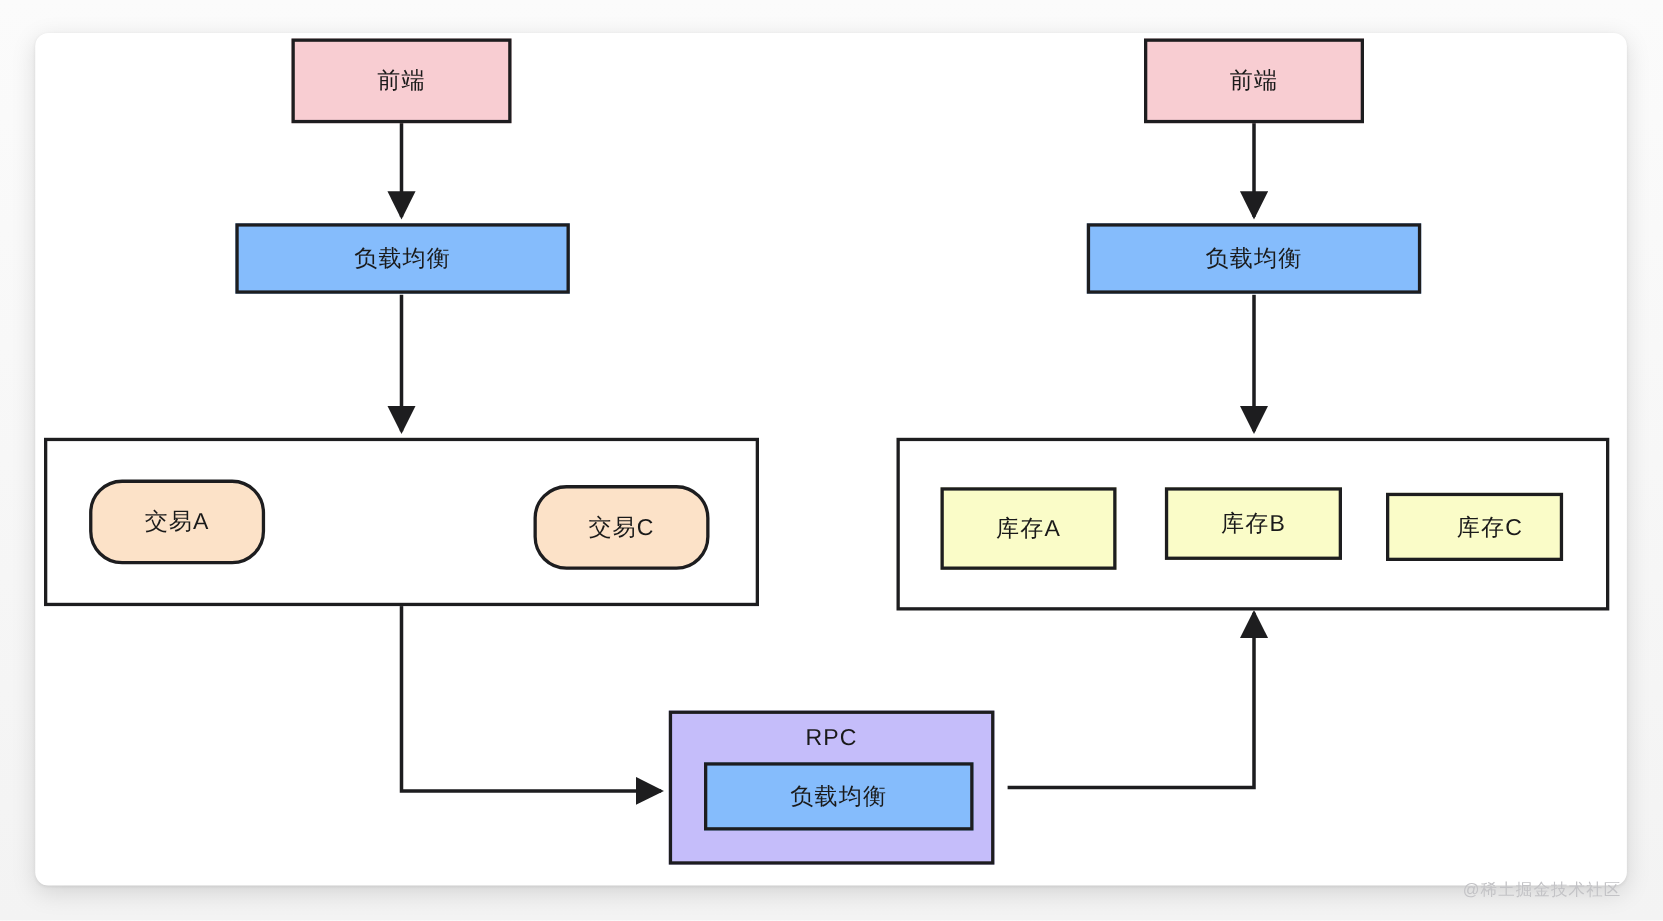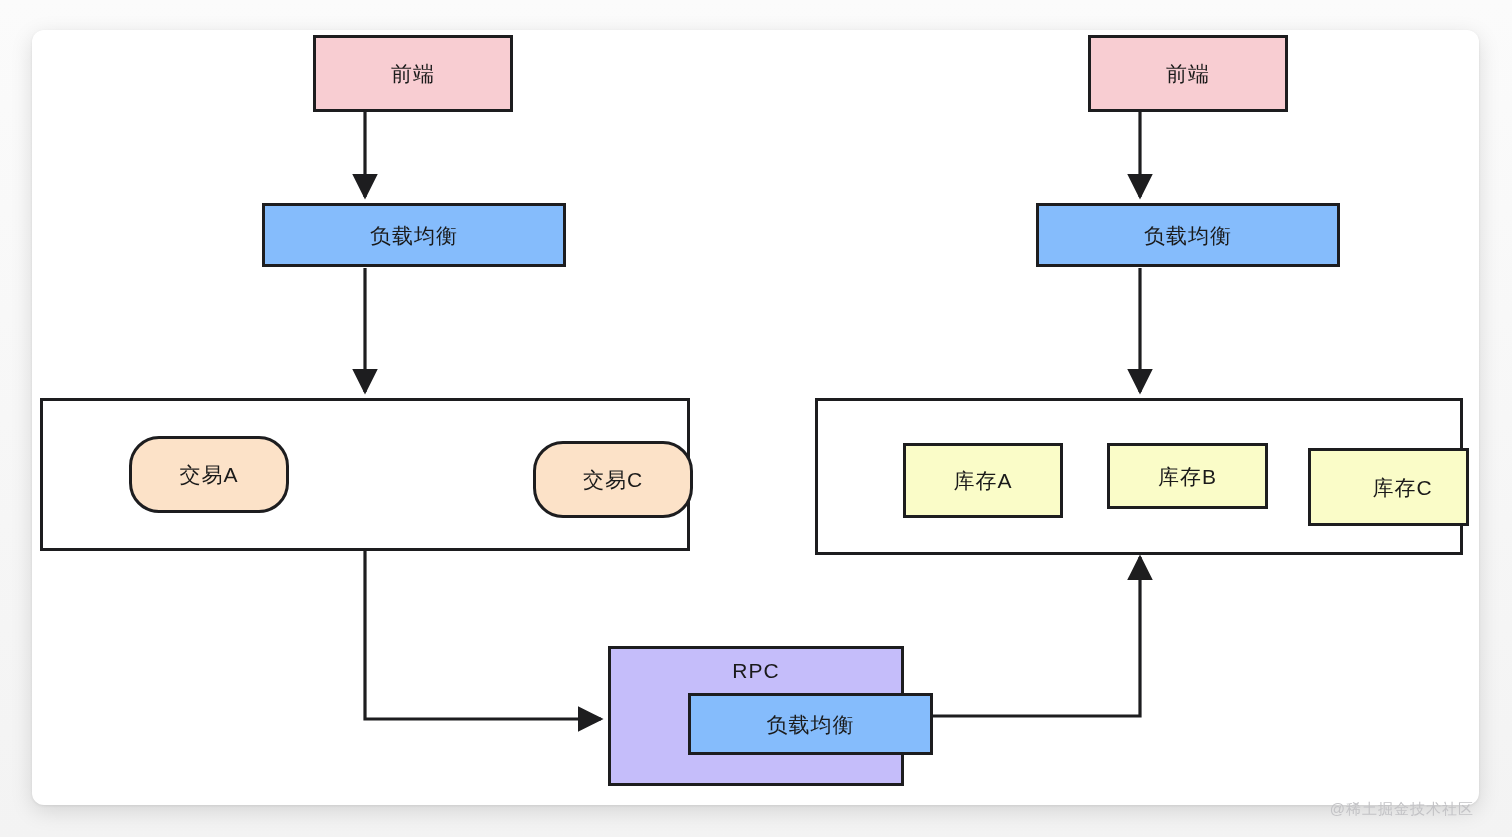--- a/index.html
+++ b/index.html
@@ -33,21 +33,20 @@
     position: absolute;
     border: 3px solid #1d1d1f;
     display: flex;
     align-items: center;
     justify-content: center;
     color: #1a1a1a;
     font-size: 21px;
     letter-spacing: 1px;
     line-height: 1;
     white-space: nowrap;
-    margin-left: 48px;
   }
   .node.pink   { background: #f8cdd2; }
   .node.blue   { background: #85bcfc; }
   .node.peach  { background: #fce2c8; border-radius: 30px; }
   .node.yellow { background: #fafcc8; }
 
   .group {
     position: absolute;
     border: 3px solid #1d1d1f;
     background: #ffffff;
@@ -129,21 +128,21 @@
 
   <div class="group" style="left:815px; top:398px; width:648px; height:157px;">
   </div>
 
   <div class="node yellow" style="left:855px; top:443px; width:160px; height:75px;text-align:center;">
     <span>库存A</span>
   </div>
   <div class="node yellow" style="left:1059px; top:443px; width:161px; height:66px;">
     <span>库存B</span>
   </div>
-  <div class="node yellow" style="left:1260px; top:448px; width:161px; height:78px;padding-left:28px;">
+  <div class="node yellow" style="left:1260px; top:448px; width:161px; height:62px;padding-left:28px;">
     <span>库存C</span>
   </div>
 
   <div class="rpc-wrap" style="left:608px; top:646px; width:296px; height:140px;">
     <div class="rpc-title">RPC</div>
     <div class="node blue" style="left:29px; top:44px; width:245px; height:62px;">
       <span>负载均衡</span>
     </div>
   </div>
 

